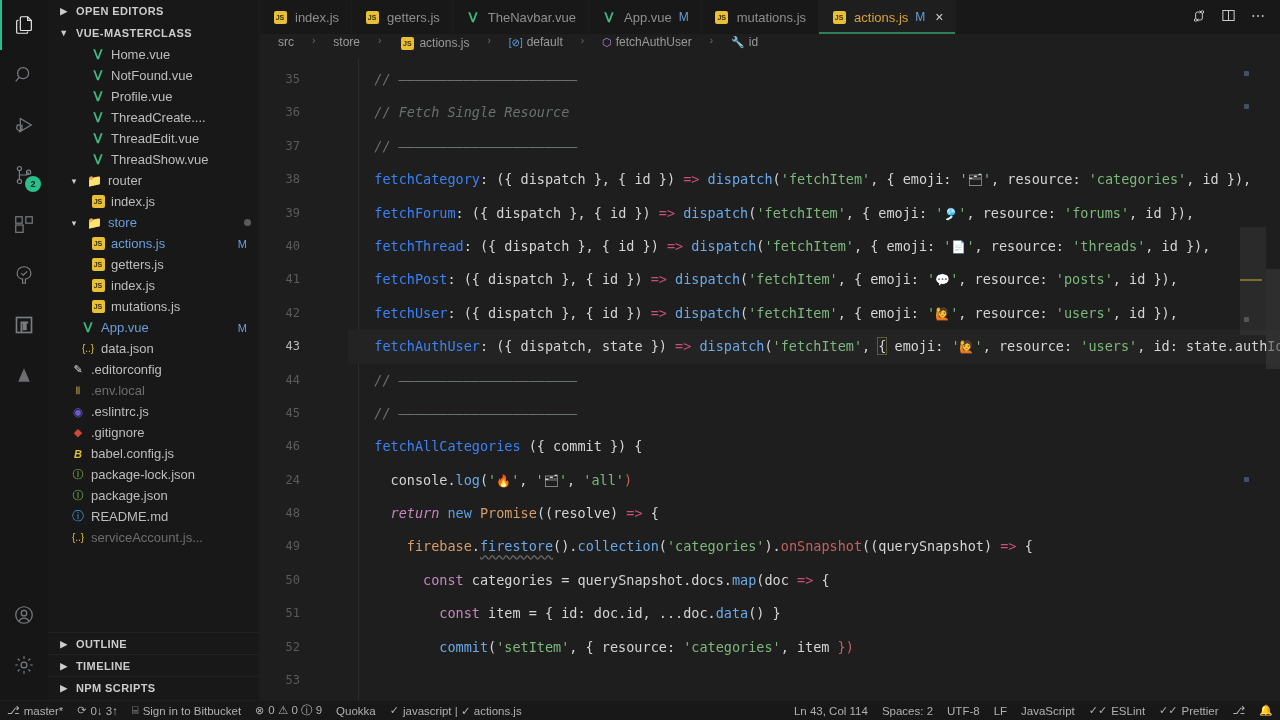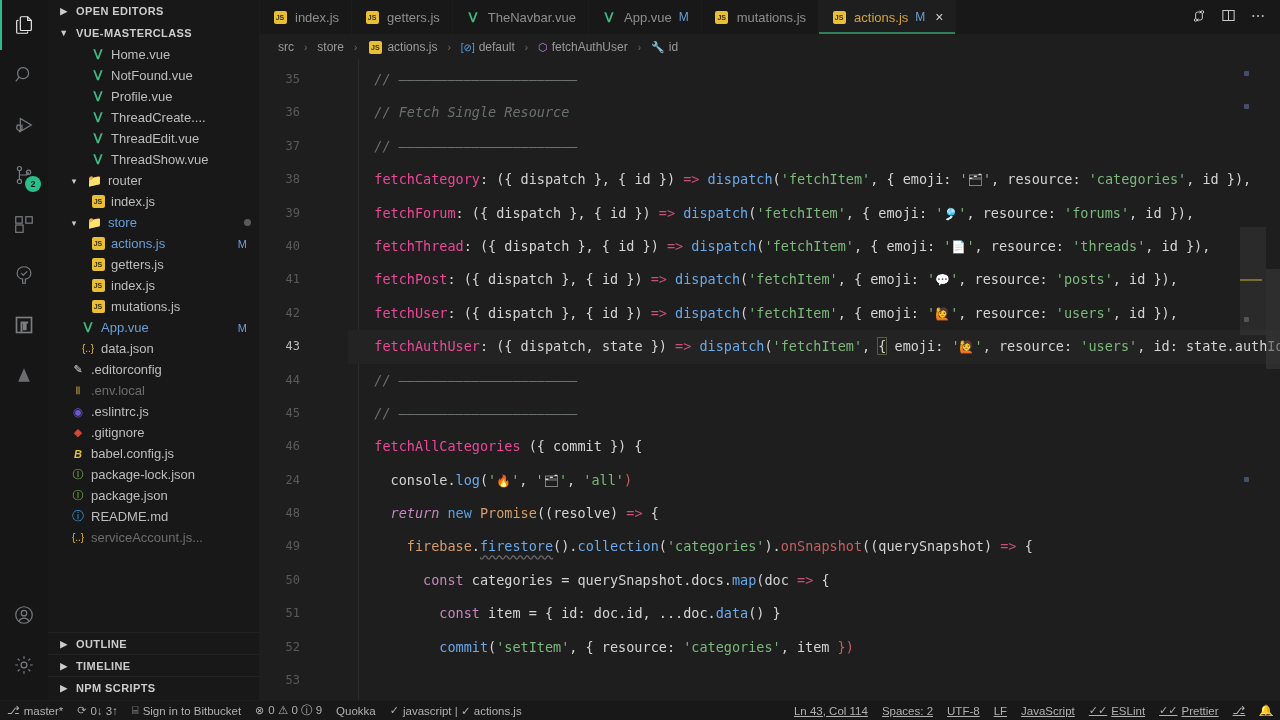--- a/index.html
+++ b/index.html
@@ -86,21 +86,21 @@
   .tab .mod{ color:#6a9fd8; font-size:12px;}
   .tab.active{ background:#1e1e1e; color:#bbbbbb; }
   .tab.active .fname{ color:#d6a33b; }
   .tab.active::after{
     content:""; position:absolute; left:0; right:0; bottom:0; height:2px; background:#2f7f5b;
   }
   .tab .close{ color:#d0d0d0; font-size:14px; margin-left:3px; line-height:1;}
   .tabs-actions{ display:flex; align-items:center; gap:14px; padding:0 14px; color:#c9c9c9;}
 
   .breadcrumb{
-    height:24px; display:flex; align-items:center; gap:10px; padding-left:18px;
+    height:24px; display:flex; align-items:flex-start; gap:18px; padding-left:18px;
     font-size:12px; color:#9a9a9a; background:#1e1e1e;
   }
   .bc-sep{ color:#6e6e6e; font-size:10px;}
   .bc-item{ display:flex; align-items:center; gap:4px;}
   .bc-purple{ color:#b180d7; font-size:11px;}
   .bc-blue{ color:#5c9fe0; font-size:10px;}
   .bc-wrench{ color:#b08cc9; font-size:11px;}
 
   .code-wrap{ flex:1 1 auto; position:relative; overflow:hidden; display:flex;gap:36px;}
   .gutter{
@@ -119,21 +119,21 @@
   }
   .cline.active{ background:#232323; }
   .cline.active::before{
     content:""; position:absolute; left:-52px; top:0; bottom:0; width:52px; background:#232323;
   }
   .indent-guide{
     position:absolute; left:10px; top:0; bottom:0; width:1px; background:#2c2c2c;
   }
   
   .c-com{ color:#6a7070; font-style:italic; }
-  .c-fn{ color:#ec4899; }
+  .c-fn{ color:#3b82f6; }
   .c-par{ color:#d4d4d4; }
   .c-str{ color:#7cb87c; }
   .c-key{ color:#c586c0; }
   .c-kw{ color:#5c9fe0; }
   .c-arrow{ color:#c94f7c; }
   .c-meth{ color:#6aa9e9; }
   .c-orange{ color:#d69d6a; }
   .c-red{ color:#c4605f; }
   .c-punct{ color:#d4d4d4; }
   .c-ctrl{ color:#c586c0; font-style:italic; }
@@ -156,21 +156,21 @@
     position:absolute; right:0; top:0; width:14px; height:100%;
   }
   .vthumb{ position:absolute; right:0; width:14px; background:#3c3c3c; opacity:.55;}
 
   
   .statusbar{
     height:20px; flex:0 0 20px; background:#181818; display:flex; align-items:center;
     font-size:11.5px; color:#b0b0b0; border-top:1px solid #1d1d1d;
   }
   .sb-left{ display:flex; align-items:center; }
-  .sb-right{ display:flex; align-items:center; margin-left:auto;text-decoration:underline; }
+  .sb-right{ display:flex; align-items:center; margin-left:auto; }
   .st{ display:flex; align-items:center; gap:4px; padding:0 7px; height:20px; white-space:nowrap;}
   .st .g{ color:#b0b0b0; font-size:11px;}
 </style>
 </head>
 <body>
 
 <div class="app">
   <div class="body-row">
 
     <div class="activitybar">

